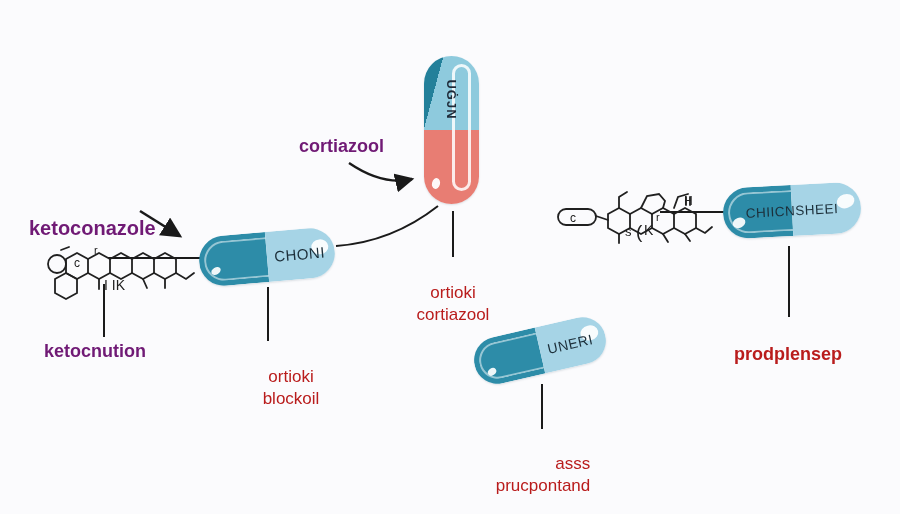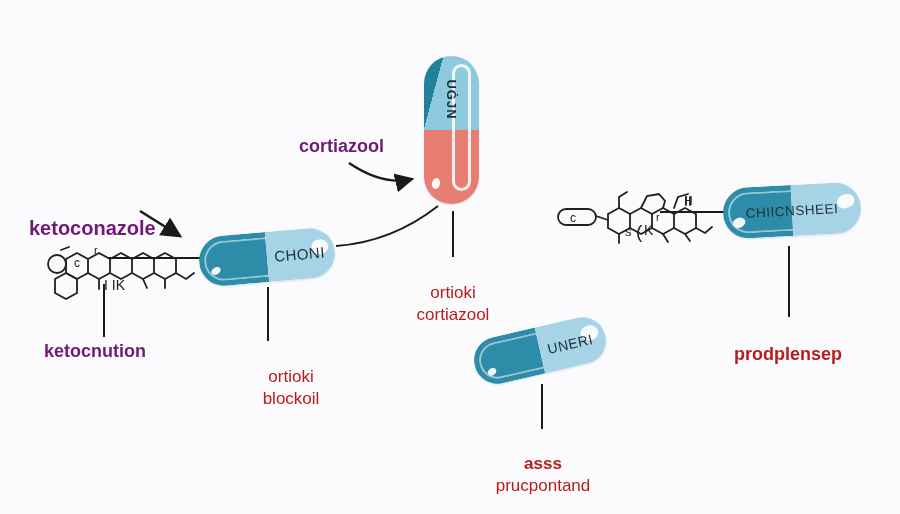--- a/index.html
+++ b/index.html
@@ -102,21 +102,21 @@
     <div>ortioki</div>
     <div>cortiazool</div>
   </div>
 
   <div class="txt-block" style="left:291px;top:344px;">
     <div>ortioki</div>
     <div>blockoil</div>
   </div>
 
   <div class="txt-block" style="left:543px;top:431px;">
-    <div style="font-weight:bold;">asss</div>
+    <div style="font-weight:normal;text-align:right;">asss</div>
     <div>prucpontand</div>
   </div>
 
   <div class="txt-block" style="left:788px;top:321px;font-weight:bold;font-size:18px;">prodplensep</div>
 
   <div class="capsule" style="left:199px;top:232px;width:136px;height:50px;transform:rotate(-5deg);">
     <div class="half dark">
       <div class="inner-ring"></div>
       <div class="dot" style="left:11px;bottom:12px;width:10px;height:7px;transform:rotate(-25deg);"></div>
     </div>

